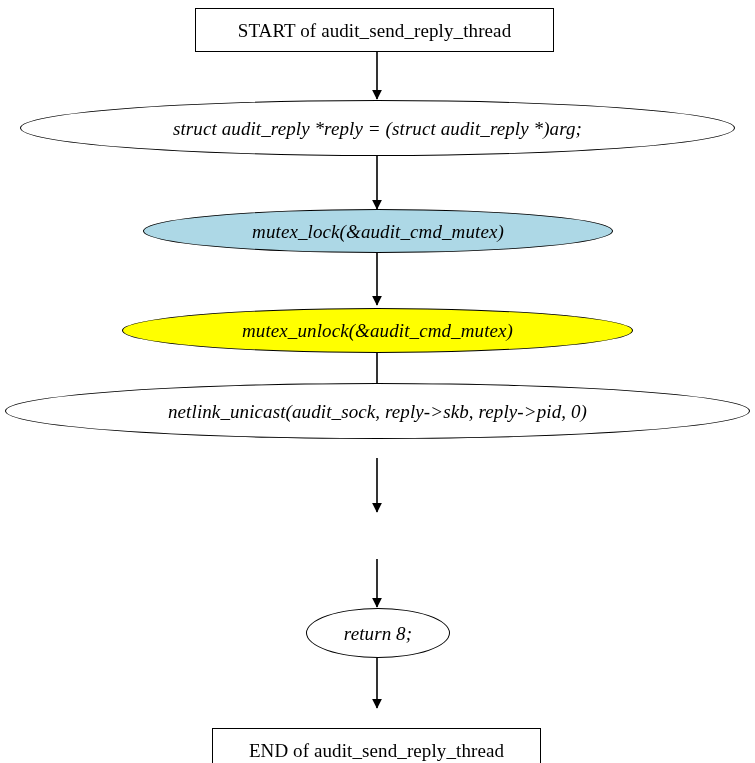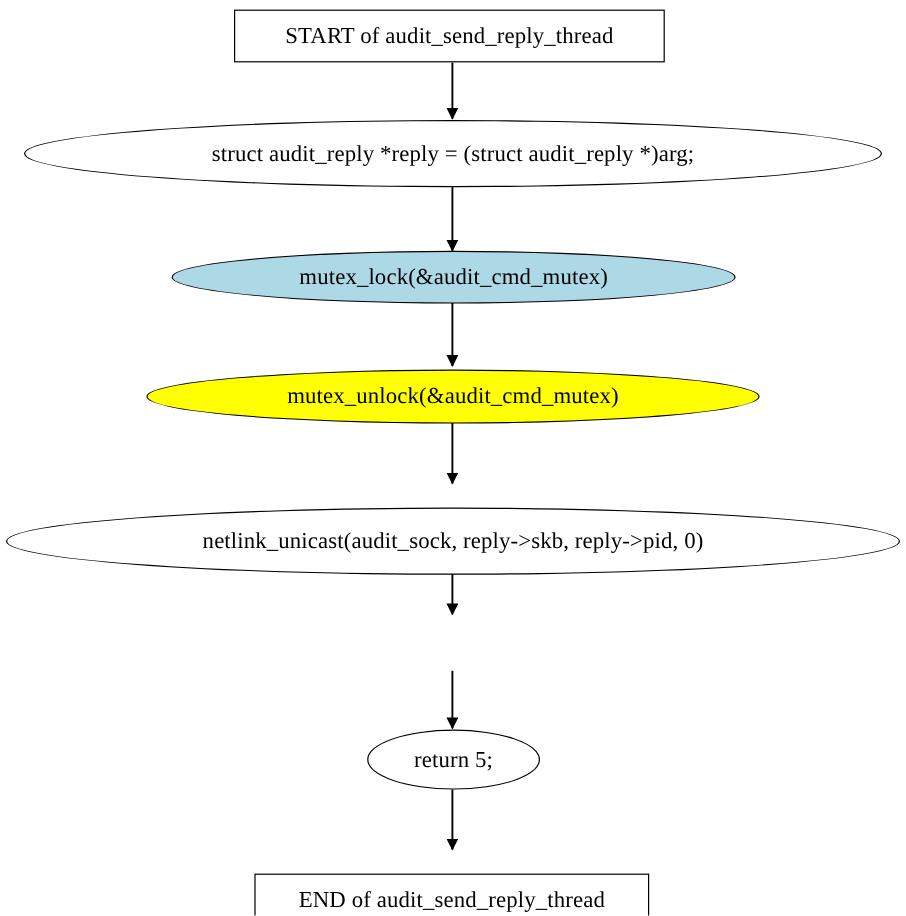--- a/index.html
+++ b/index.html
@@ -37,20 +37,21 @@
     white-space: nowrap;
   }
   .node-box {
     border: 1.4px solid #000000;
     background: #ffffff;
   }
   .node-ellipse {
     border: 1.4px solid #000000;
     border-radius: 50%;
     background: #ffffff;
+    font-style: italic;
   }
   .node-label {
     font-size: 19px;
     line-height: 1;
     letter-spacing: 0.1px;
   }
   .fill-lightblue { background: #add8e6; }
   .fill-yellow    { background: #ffff00; }
 </style>
 </head>
@@ -85,26 +86,26 @@
   </div>
 
   <div class="node node-ellipse fill-yellow" style="left:122px; top:308px; width:511px; height:45px;">
     <span class="node-label">mutex_unlock(&amp;audit_cmd_mutex)</span>
   </div>
 
   <div class="node node-ellipse fill-lightblue" style="left:143px; top:209px; width:470px; height:44px;">
     <span class="node-label">mutex_lock(&amp;audit_cmd_mutex)</span>
   </div>
 
-  <div class="node node-ellipse" style="left:5px; top:423px; width:745px; height:56px;">
+  <div class="node node-ellipse" style="left:5px; top:383px; width:745px; height:56px;">
     <span class="node-label">netlink_unicast(audit_sock, reply-&gt;skb, reply-&gt;pid, 0)</span>
   </div>
 
 
   <div class="node node-ellipse" style="left:306px; top:608px; width:144px; height:50px;">
-    <span class="node-label">return 5;</span>
+    <span class="node-label">return 8;</span>
   </div>
 
   <div class="node node-box" style="left:212px; top:728px; width:329px; height:45px;">
     <span class="node-label">END of audit_send_reply_thread</span>
   </div>
 
 </div>
 
 </body></html>

